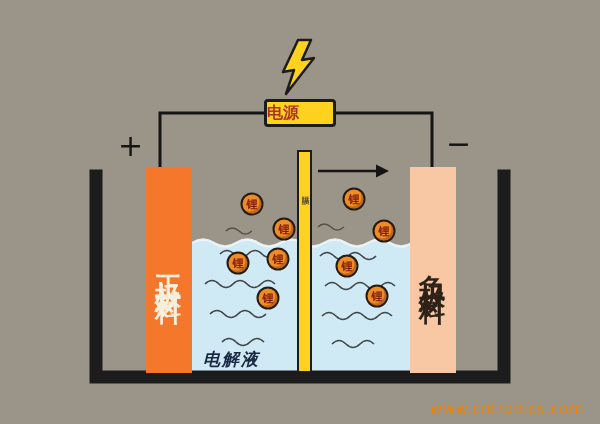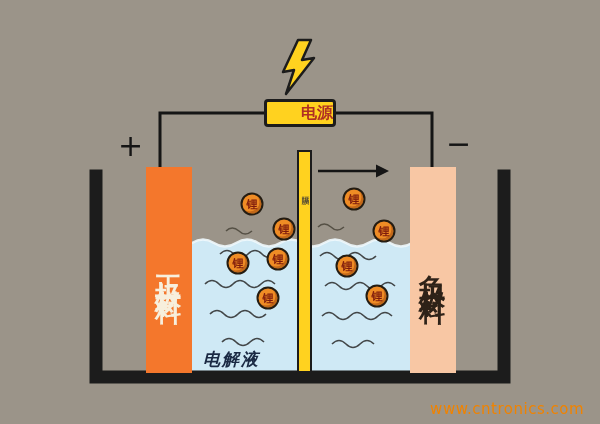--- a/index.html
+++ b/index.html
@@ -7,21 +7,21 @@
     --negative-electrode:#f8c7a4; --electrolyte:#cfe9f5; --ion:#ef8c25;
     --outline:#1c1c1c; --watermark:#f08300;
   }
   *{margin:0;padding:0;box-sizing:border-box;}
   body{font-family:"DejaVu Sans","Liberation Sans",sans-serif;}
   .stage{position:relative;width:600px;height:424px;background:var(--background);overflow:hidden;}
   .layer{position:absolute;left:0;top:0;}
   .power-box{
     position:absolute;left:264px;top:99px;width:72px;height:28px;
     background:var(--yellow);border:3px solid var(--outline);border-radius:4px;
-    display:flex;align-items:center;justify-content:flex-end;
+    display:flex;align-items:center;justify-content:flex-start;
     font-size:16px;font-weight:bold;color:#b03024;z-index:6;
   }
   .terminal{position:absolute;font-size:30px;color:#151515;z-index:6;font-weight:400;}
   .terminal.plus{left:118px;top:128px;}
   .terminal.minus{left:446px;top:126px;}
   .electrode{
     position:absolute;top:167px;width:46px;height:206px;z-index:3;
     display:flex;align-items:center;justify-content:center;
     writing-mode:vertical-rl;text-orientation:upright;
     font-size:26px;font-weight:bold;letter-spacing:8px;

